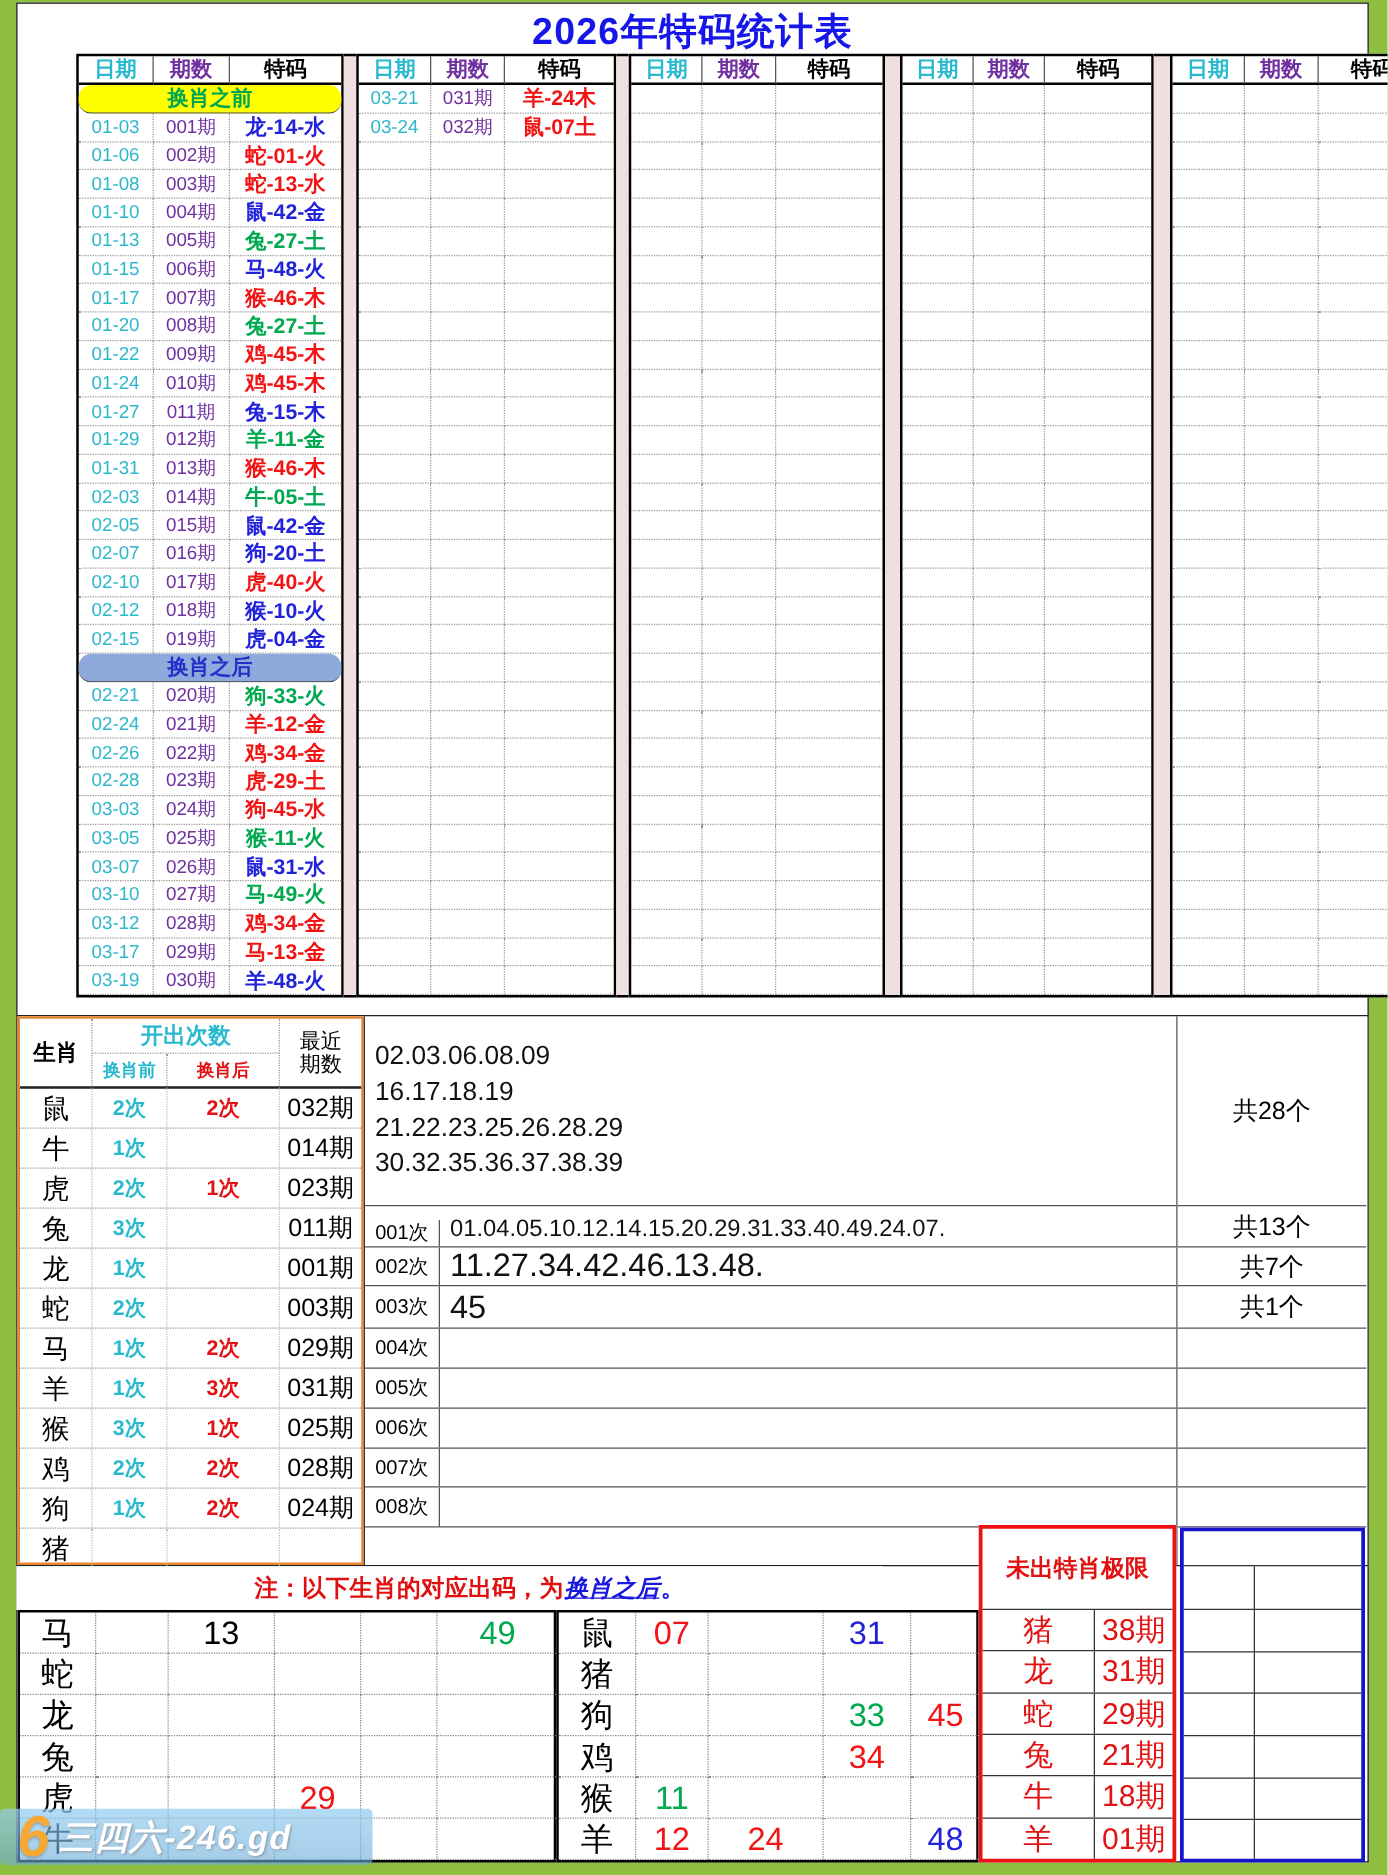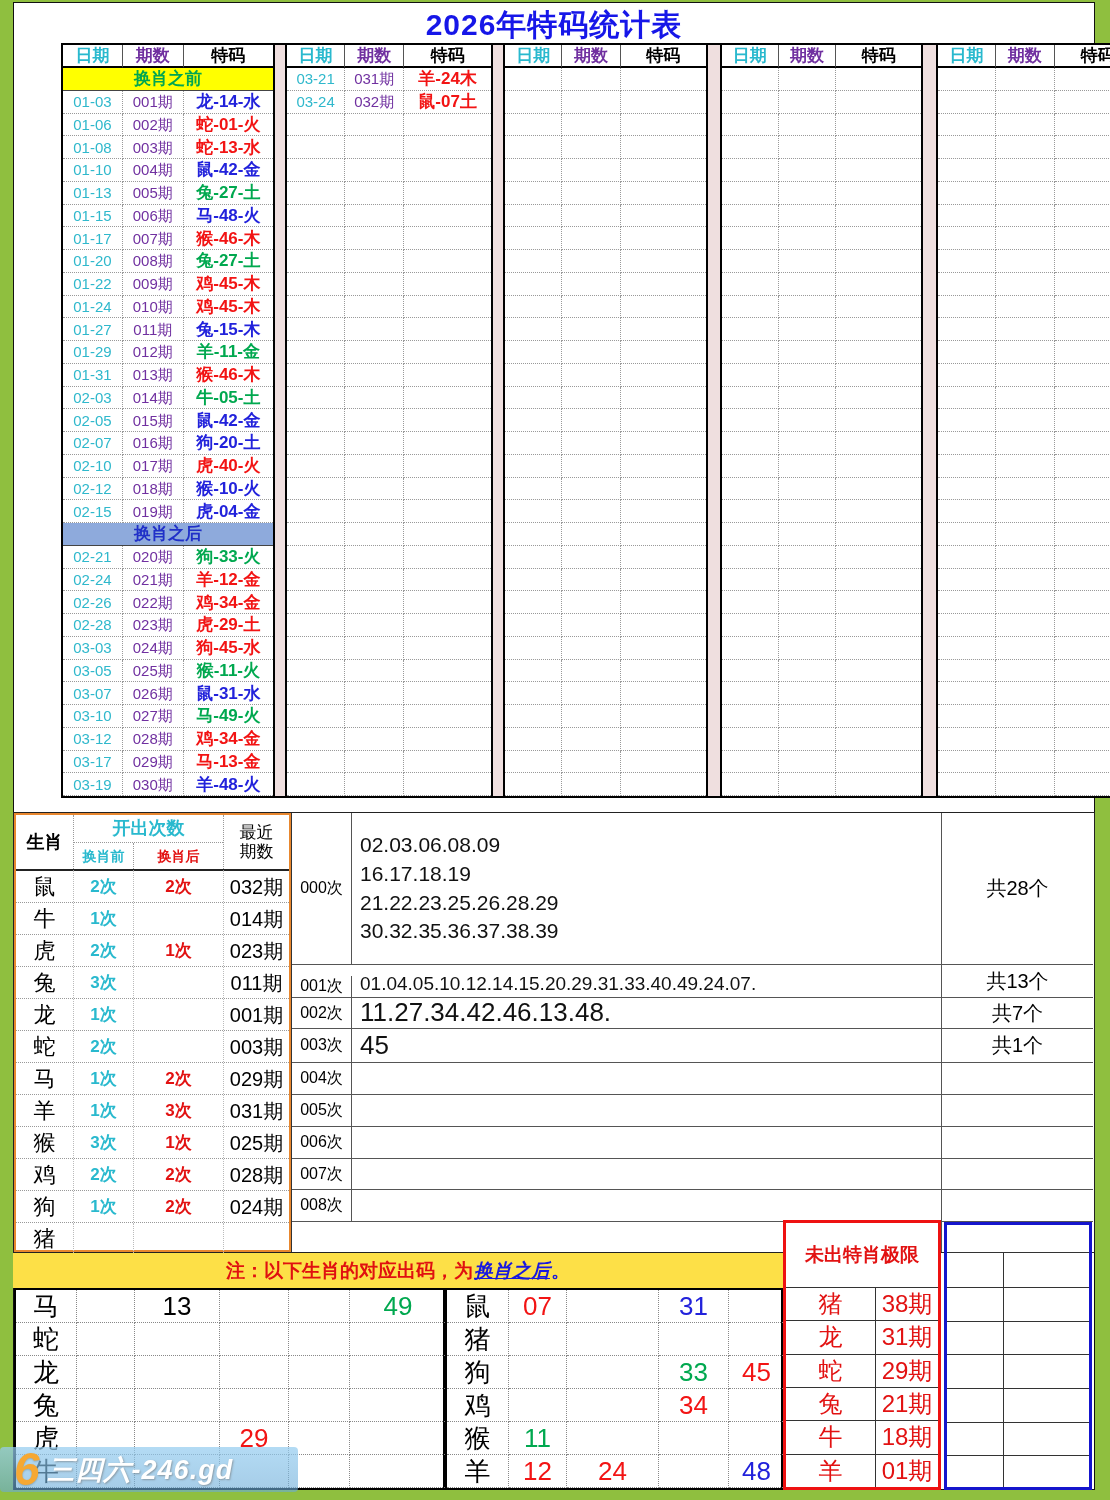--- a/index.html
+++ b/index.html
@@ -14,21 +14,21 @@
   .sep{background:#EFDFDF;border-top:2px solid #000;border-bottom:2px solid #000;box-sizing:border-box;}
   .tcell{display:flex;align-items:center;justify-content:center;border-right:1px dotted #999;border-bottom:1px dotted #999;overflow:hidden;line-height:1;}
   .tcell.code{border-right:none;}
   .th{font-weight:700;font-size:17px;border-bottom:2px solid #000;border-right:1px solid #555;}
   .th.th0{color:#29B9CE;}
   .th.th1{color:#7030A0;}
   .th.th2{color:#000;border-right:none;}
   .date{font-size:15px;color:#2FB8CC;font-weight:500;}
   .period{font-size:15px;color:#7030A0;font-weight:500;}
   .code{font-size:17px;font-weight:700;}
-  .banner{grid-column:1/-1;display:flex;align-items:center;justify-content:center;font-size:17px;font-weight:700;border-bottom:1px solid #444;}
+  .banner{grid-column:1/-1;display:flex;align-items:center;justify-content:center;font-size:17px;font-weight:700;border-bottom:1px solid #444;border-radius:10px;}
   .banner-yellow{background:#FFFF00;color:#00A651;}
   .banner-blue{background:#8EAADC;color:#2030C8;}
 
   
   .stats{position:absolute;left:13px;top:812px;width:1082px;height:441px;display:flex;background:#fff;border:1px solid #222;box-sizing:border-box;}
   .zodiac{width:277px;border:2px solid #E8872E;box-sizing:border-box;display:flex;flex-direction:column;flex-shrink:0;}
   .z-head{height:56px;display:grid;grid-template-columns:58px 60px 89px 1fr;grid-template-rows:28px 28px;border-bottom:2px solid #222;box-sizing:border-box;}
   .z-hc{display:flex;align-items:center;justify-content:center;line-height:1.1;}
   .zh-name{grid-row:1/3;font-weight:700;font-size:18px;border-right:1px dotted #999;}
   .zh-times{grid-column:2/4;color:#29B9CE;font-weight:700;font-size:18px;border-bottom:1px dotted #999;}
@@ -44,21 +44,21 @@
   .z-recent{font-size:20px;border-left:1px dotted #bbb;}
   .count{width:650px;display:flex;flex-direction:column;border-left:1px solid #333;box-sizing:border-box;flex-shrink:0;}
   .c-row{display:flex;border-bottom:1px solid #555;box-sizing:border-box;}
   .c-label{width:60px;display:flex;align-items:center;justify-content:center;font-size:16px;border-right:1px solid #555;box-sizing:border-box;flex-shrink:0;}
   .c-val{flex:1;display:flex;flex-direction:column;justify-content:center;padding-left:8px;font-weight:500;color:#111;}
   .c-line{line-height:1.38;}
   .totals{width:152px;display:flex;flex-direction:column;border-left:1px solid #555;box-sizing:border-box;flex-shrink:0;}
   .t-cell{display:flex;align-items:center;justify-content:center;font-size:20px;border-bottom:1px solid #555;box-sizing:border-box;}
 
   
-  .note-row{position:absolute;left:13px;top:1253px;width:770px;height:35px;display:flex;align-items:center;justify-content:center;background:#fde047;font-size:19px;font-weight:700;color:#E01010;}
+  .note-row{position:absolute;left:13px;top:1253px;width:661px;height:35px;display:flex;align-items:center;justify-content:center;background:#ffffff;font-size:19px;font-weight:700;color:#E01010;padding-left:32px;}
   .note-hl{color:#1818E0;font-style:italic;text-decoration:underline;margin:0 1px;}
   .note-suffix{color:#1818E0;}
 
   
   .bl-table{position:absolute;left:14px;top:1288px;width:431px;height:202px;border:2px solid #000;box-sizing:border-box;background:#fff;display:grid;grid-template-columns:61px 58px 85px 69px 61px 97px;grid-auto-rows:33px;}
   .bm-table{position:absolute;left:445px;top:1288px;width:338px;height:202px;border:2px solid #000;box-sizing:border-box;background:#fff;display:grid;grid-template-columns:62px 58px 92px 70px 56px;grid-auto-rows:33px;}
   .b-cell{display:flex;align-items:center;justify-content:center;border-right:1px dotted #888;border-bottom:1px dotted #888;line-height:1;overflow:hidden;}
   .b-name{font-size:26px;color:#000;}
   .b-val{font-size:26px;font-weight:500;}
 
@@ -679,21 +679,20 @@
           <div class="z-row">
             <div class="z-c z-name">猪</div>
             <div class="z-c z-before"></div>
             <div class="z-c z-after"></div>
             <div class="z-c z-recent"></div>
           </div>
         </div>
     </div>
     <div class="count">
         <div class="c-row" style="height: 152px;">
-          <div class="c-label">000次</div>
           <div class="c-val" style="font-size: 21px;">
             <div class="c-line">02.03.06.08.09</div>
             <div class="c-line">16.17.18.19</div>
             <div class="c-line">21.22.23.25.26.28.29</div>
             <div class="c-line">30.32.35.36.37.38.39</div>
           </div>
         </div>
         <div class="c-row" style="height: 33px; align-items: flex-end;">
           <div class="c-label">001次</div>
           <div class="c-val" style="font-size: 19px;">

